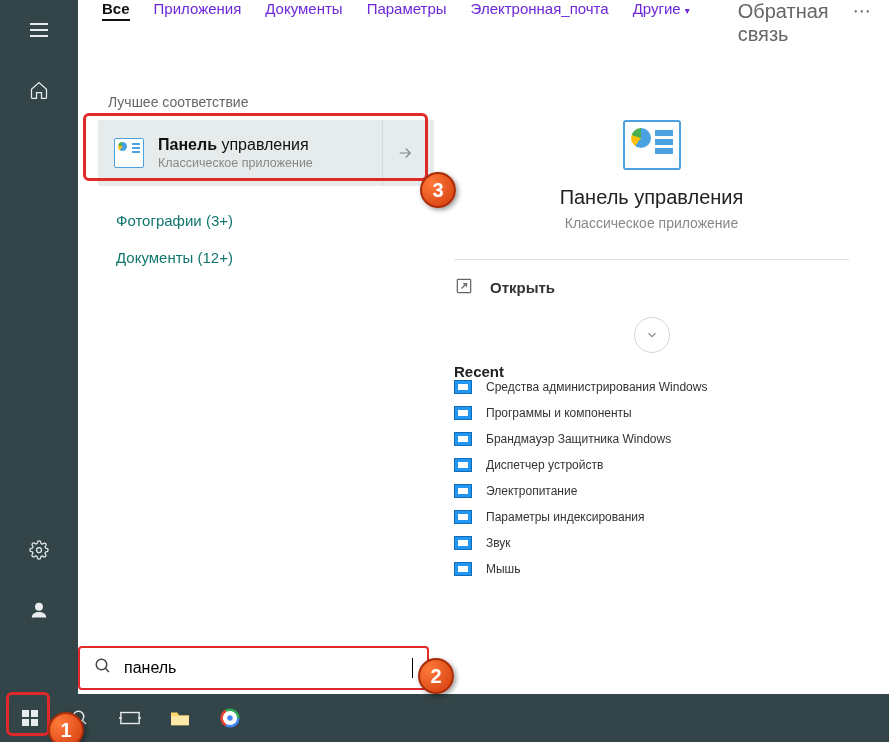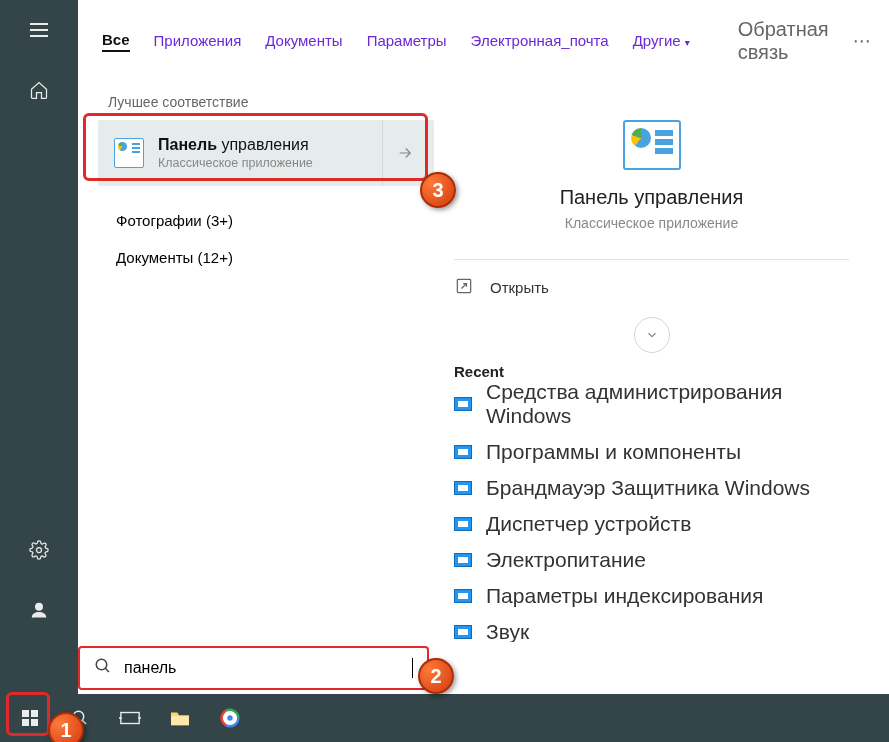--- a/index.html
+++ b/index.html
@@ -7,52 +7,52 @@
 
 
 .rail { position: absolute; left: 0; top: 0; width: 78px; height: 700px; background: #334548; display: flex; flex-direction: column; align-items: center; }
 .rail-btn { width: 78px; height: 60px; display: flex; align-items: center; justify-content: center; color: #e8eced; cursor: pointer; }
 .rail-spacer { flex: 1; }
 .hamburger { width: 18px; height: 14px; display: flex; flex-direction: column; justify-content: space-between; }
 .hamburger span { display: block; height: 2px; background: #e8eced; }
 .home-icon svg, .gear-icon svg, .user-icon svg { stroke: #e8eced; fill: none; stroke-width: 1.5; }
 
 
-.header { position: absolute; left: 78px; top: 0; right: 0; height: 82px; display: flex; align-items: center; padding: 0 24px; gap: 24px; color: #555; }
+.header { position: absolute; left: 78px; top: 0; right: 0; height: 82px; display: flex; align-items: flex-start; padding: 0 24px; gap: 24px; color: #555; }
 .tab { font-size: 15px; color: #6d28d9; cursor: pointer; padding-bottom: 2px; }
 .tab.active { color: #111; font-weight: 600; border-bottom: 2px solid #111; }
 .header-spacer { flex: 1; }
 .feedback { font-size: 20px; color: #666; cursor: pointer; }
 .more-dots { color: #666; font-size: 18px; letter-spacing: 2px; cursor: pointer; }
 .chev-down { margin-left: 4px; font-size: 10px; }
 
 
 .results { position: absolute; left: 78px; top: 82px; width: 352px; bottom: 100px; margin-left: 12px; }
 .section-label { font-size: 14px; color: #666; padding: 12px 18px 10px; }
 .best-match { position: relative; margin: 0 8px; }
 .best-card { background: #e6ebec; height: 66px; display: flex; align-items: center; padding: 0 48px 0 16px; border-radius: 2px; }
 .best-card .cp-icon { width: 30px; height: 30px; margin-right: 14px; }
 .best-card .title { font-size: 16px; color: #111; }
 .best-card .title b { font-weight: 600; }
 .best-card .sub { font-size: 12.5px; color: #888; margin-top: 2px; }
 .best-arrow { position: absolute; right: 8px; top: 0; bottom: 0; width: 44px; display: flex; align-items: center; justify-content: center; color: #7a8a8c; border-left: 1px solid rgba(0,0,0,.07); cursor: pointer; }
-.result-link { padding: 10px 26px; font-size: 15px; color: #000000; cursor: pointer; }
+.result-link { padding: 10px 26px; font-size: 15px; color: #0f766e; cursor: pointer; }
 
 
 .detail { position: absolute; left: 430px; top: 82px; right: 16px; bottom: 100px; padding: 20px 24px 0; overflow: hidden; }
 .detail-icon { display: flex; justify-content: center; margin: 18px 0 16px; }
 .detail-title { text-align: center; font-size: 20px; color: #222; font-weight: 400; }
 .detail-sub { text-align: center; font-size: 14px; color: #888; margin-top: 6px; }
 .divider { border: none; border-top: 1px solid #e2e2e2; margin: 28px 0 16px; }
-.open-row { display: flex; align-items: center; gap: 16px; cursor: pointer; color: #333; font-size: 15px; }
+.open-row { display: flex; align-items: center; gap: 16px; cursor: pointer; color: #333; font-size: 15px; font-weight: bold; }
 .open-icon svg { stroke: #666; fill: none; stroke-width: 1.5; }
 .expand-circle { width: 36px; height: 36px; border-radius: 50%; border: 1px solid #d5d5d5; display: flex; align-items: center; justify-content: center; margin: 18px auto 10px; cursor: pointer; color: #888; }
 .recent-label { font-size: 15px; font-weight: 600; color: #222; margin: 10px 0 0; }
 .recent-list { display: flex; flex-direction: column; gap: 12px; }
-.recent-item { display: flex; align-items: center; gap: 14px; font-size: 21px; color: #333; cursor: pointer; }
+.recent-item { display: flex; align-items: center; gap: 14px; font-size: 12px; color: #333; cursor: pointer; }
 .mini-icon { width: 18px; height: 14px; background: #2196f3; border: 1px solid #0d6bb8; position: relative; flex-shrink: 0; }
 .mini-icon::after { content: ''; position: absolute; inset: 3px; background: #fff; }
 
 
 .search-wrap { position: absolute; left: 78px; right: 460px; bottom: 52px; height: 44px; display: flex; align-items: center; padding: 0 14px; border: 2.5px solid #e02a2a; border-radius: 4px; background: #fff; }
 .search-wrap .mag { margin-right: 12px; color: #444; }
 .search-wrap input { border: none; outline: none; font-size: 16px; flex: 1; background: transparent; }
 .cursor-line { display: inline-block; width: 1px; height: 20px; background: #000; margin-left: -2px; }
 
 

